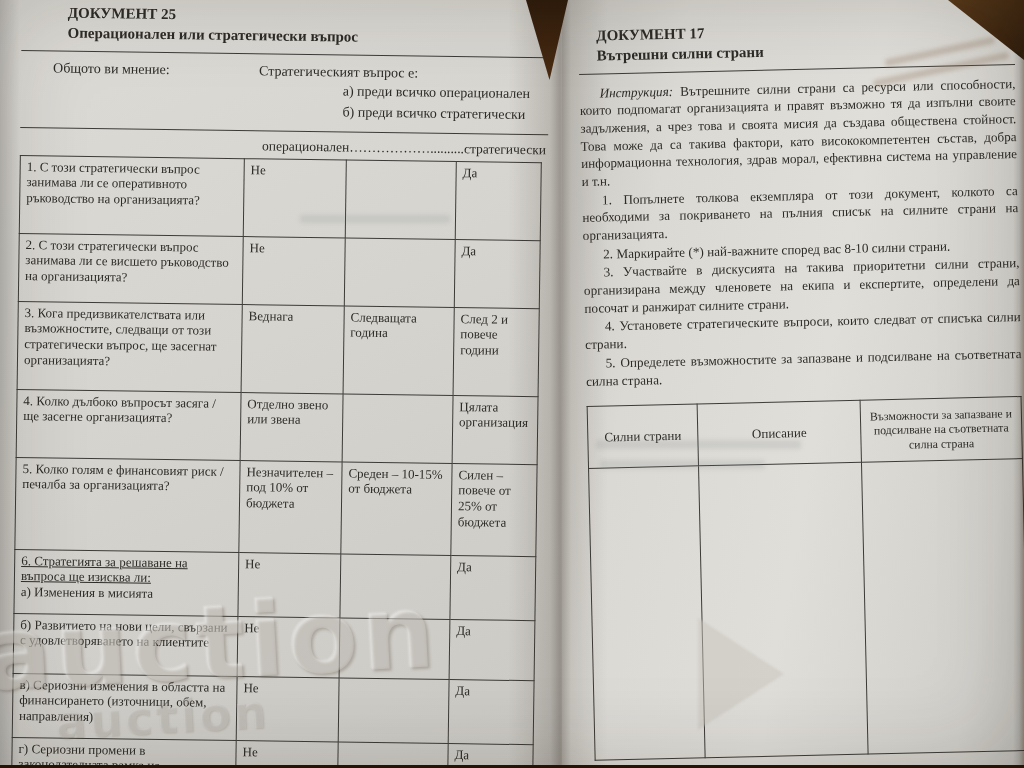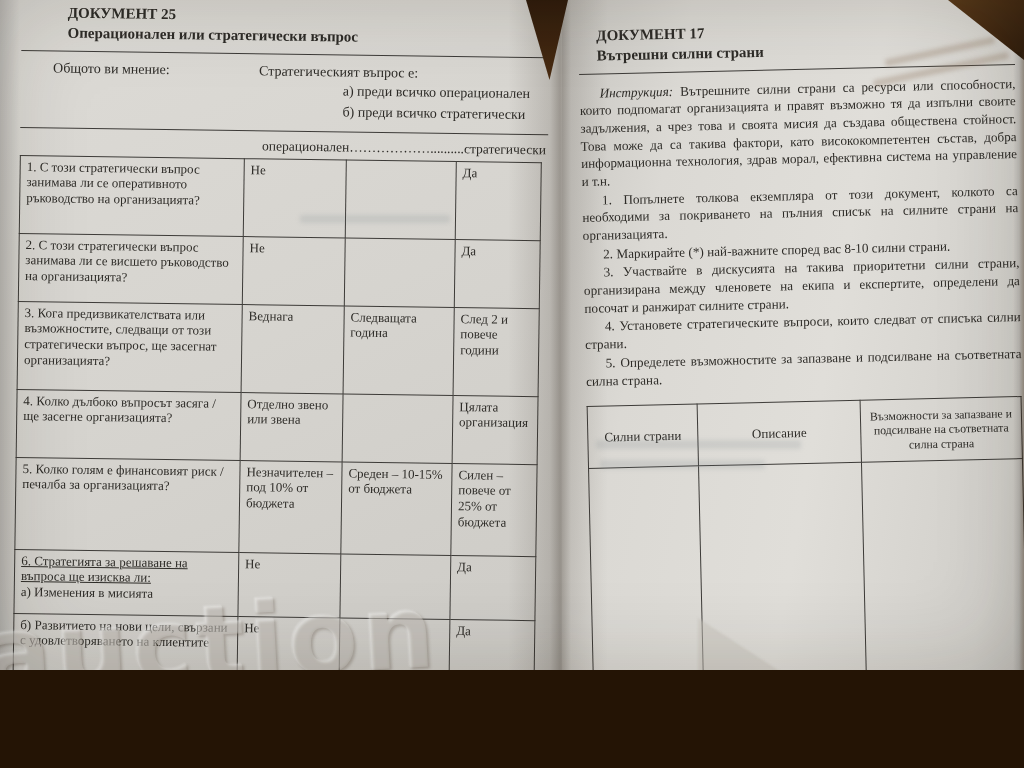--- a/index.html
+++ b/index.html
@@ -1,17 +1,17 @@
 <!DOCTYPE html>
 <html><head>
 <meta charset="utf-8">
 <style>
   html,body{margin:0;padding:0;background:#241405;}
   #photo{
-    position:relative;width:1024px;height:670px;overflow:hidden;
+    position:relative;width:1024px;height:765px;overflow:hidden;
     background:#3a2413;
     font-family:"Liberation Serif","DejaVu Serif",serif;
     color:#2e2c28;
   }
   
   .page{position:absolute;top:0;height:768px;}
   #left-page{
     left:0;width:562px;
     background:linear-gradient(155deg,#dddbd6 0%,#d6d4cf 45%,#cbc9c4 100%);
   }

